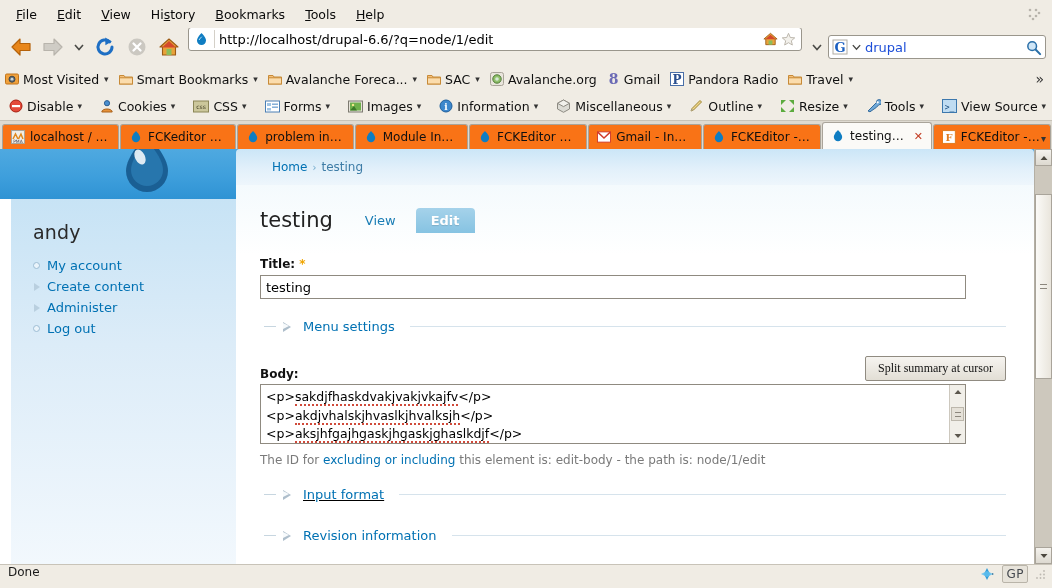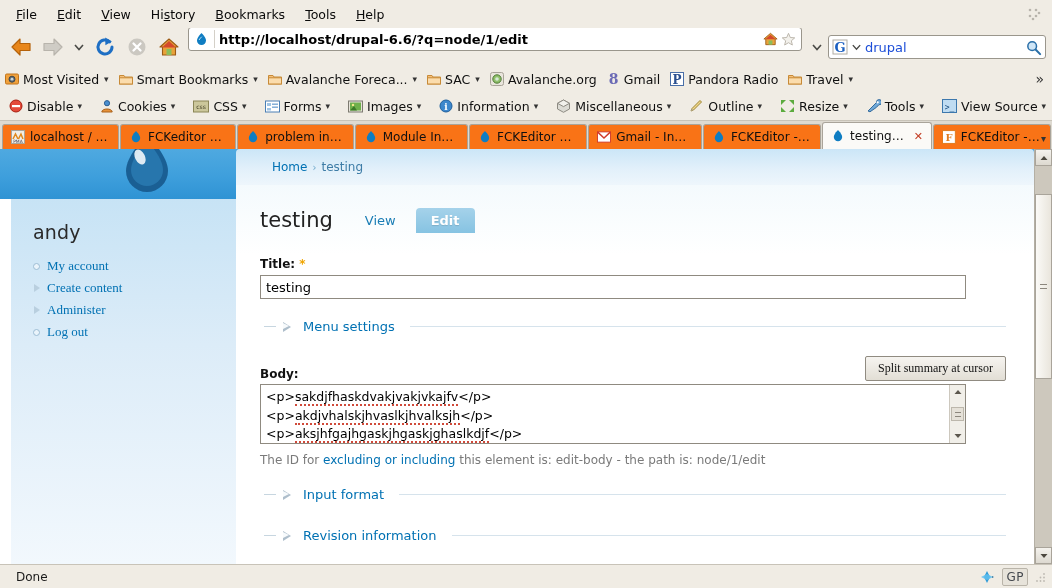--- a/index.html
+++ b/index.html
@@ -25,21 +25,21 @@
   .win-dots { position: absolute; right: 10px; top: 6px; width: 16px; height: 16px; opacity:.55; }
 
   
   .navbar { height: 38px; padding: 0 6px; gap: 2px; }
   .nbtn { width: 30px; height: 30px; display: flex; align-items: center; justify-content: center; border-radius: 3px; }
   .nbtn.small { width: 18px; }
 
   .urlwrap {
     flex: 1 1 auto; height: 24px; margin: 0 4px 16px 2px;
     background: #fff; border: 1px solid #9a968c; border-radius: 3px;
-    display: flex; align-items: center; padding: 0 2px 0 3px; gap: 4px; min-width: 0; font-weight: bold;
+    display: flex; align-items: center; padding: 0 2px 0 3px; gap: 4px; min-width: 0;
   }
   .urlwrap .favslot { width: 18px; height: 18px; display:flex; align-items:center; justify-content:center; flex:0 0 auto;}
   .urlwrap .sep { width:1px; height:18px; background:#d4d0c8; flex:0 0 auto;}
   .urltext { flex: 1 1 auto; font-size: 13px; color: #000; white-space: nowrap; overflow: hidden;
              font-family: "DejaVu Sans", sans-serif; }
   .urlicons { display: flex; align-items: center; gap: 1px; flex: 0 0 auto; padding-right:2px;}
 
   .searchwrap {
     width: 218px; height: 24px; background: #fff; border: 1px solid #9a968c; border-radius: 3px;
     display: flex; align-items: center; padding: 0 3px; gap: 3px; flex: 0 0 auto;
@@ -82,21 +82,21 @@
   .drupal-logo-top { position: absolute; left: 112px; top: -22px; }
 
   .page-body { position: absolute; left: 0; right: 0; top: 0; bottom: 0; }
 
   .sidebar {
     position: absolute; left: 11px; top: 50px; width: 230px; bottom: 0;
     background: linear-gradient(to bottom, #c7e3f5 0%, #dcecf8 40%, #f2f8fd 100%);
     padding: 22px 0 0 22px;
   }
   .sidebar h2 { font-size: 19px; font-weight: normal; color: #2a2a2a; margin-bottom: 12px; letter-spacing: .2px;}
-  .sidebar ul { list-style: none; font-family: Liberation Serif, serif; }
+  .sidebar ul { list-style: none; }
   .sidebar li { display: flex; align-items: center; gap: 7px; padding: 3px 0; }
   .sidebar a { color: #0071b3; text-decoration: none; font-size: 13px; }
   .bullet-o { width: 7px; height: 7px; border: 1px solid #9dbdd4; border-radius: 50%; background: #eaf4fb; flex: 0 0 auto; }
   .bullet-t { width: 0; height: 0; border-left: 6px solid #b9cfdf; border-top: 4px solid transparent; border-bottom: 4px solid transparent; flex: 0 0 auto; margin-left:1px;}
 
   .content-col { position: absolute; left: 230px; right: 18px; top: 0; bottom: 0; }
   .breadcrumb-bar {
     height: 36px; margin-left: 6px;
     background: linear-gradient(to bottom, #cbe6f7 0%, #e2f0fa 55%, #eef6fc 100%);
     border-radius: 4px 4px 0 0;
@@ -183,21 +183,21 @@
               border: 1px solid #a9a49a; display: flex; align-items: center; justify-content: center; flex:0 0 auto;}
   .ps-track { flex: 1 1 auto; width: 17px; position: relative; }
   .ps-thumb { position: absolute; left: 0; top: 28px; width: 17px; height: 185px;
               background: linear-gradient(to right,#fbfaf7,#e9e5dc); border: 1px solid #a9a49a;
               display: flex; align-items: center; justify-content: center; }
   .ps-grip { width: 7px; height: 5px; border-top: 1px solid #8c877d; border-bottom: 1px solid #8c877d; }
 
   
   .statusbar {
     height: 24px; background: #f0ece4; border-top: 1px solid #c8c3b8;
-    display: flex; align-items: center; padding: 0 16px; flex: 0 0 auto; position: relative;
+    display: flex; padding: 0 8px; flex: 0 0 auto; position: relative;
   }
   .statustext { font-size: 12px; color: #1a1a1a; }
   .status-right { position: absolute; right: 6px; display: flex; align-items: center; gap: 8px; }
   .gp-chip { font-size: 12px; color: #44484e; border: 1px solid #b9b4a9; background: #e7e3da;
              padding: 1px 3px; border-radius: 2px; letter-spacing: .5px;}
   .grip { width: 10px; height: 10px; opacity: .5; }
 </style>
 </head>
 <body>
 
@@ -620,21 +620,21 @@
                         <path d="M4 5 L0.5 1 L7.5 1 Z" fill="#5c574e"></path>
                       </svg>
                   </div>
                 </div>
               </div>
 
               <div class="id-help">
                 <span>The ID for </span><a>excluding or including</a><span> this element is: edit-body - the path is: node/1/edit</span>
               </div>
 
-              <div class="fieldset-collapsed" style="">
+              <div class="fieldset-collapsed" style="text-decoration:underline;">
                 <span class="fs-dash"></span>
                 <span class="fs-tri-wrap"></span>
                 <a class="fs-legend">Input format</a>
                 <span class="fs-line"></span>
               </div>
 
               <div class="fieldset-collapsed" style="margin-top:26px;">
                 <span class="fs-dash"></span>
                 <span class="fs-tri-wrap"></span>
                 <a class="fs-legend">Revision information</a>

